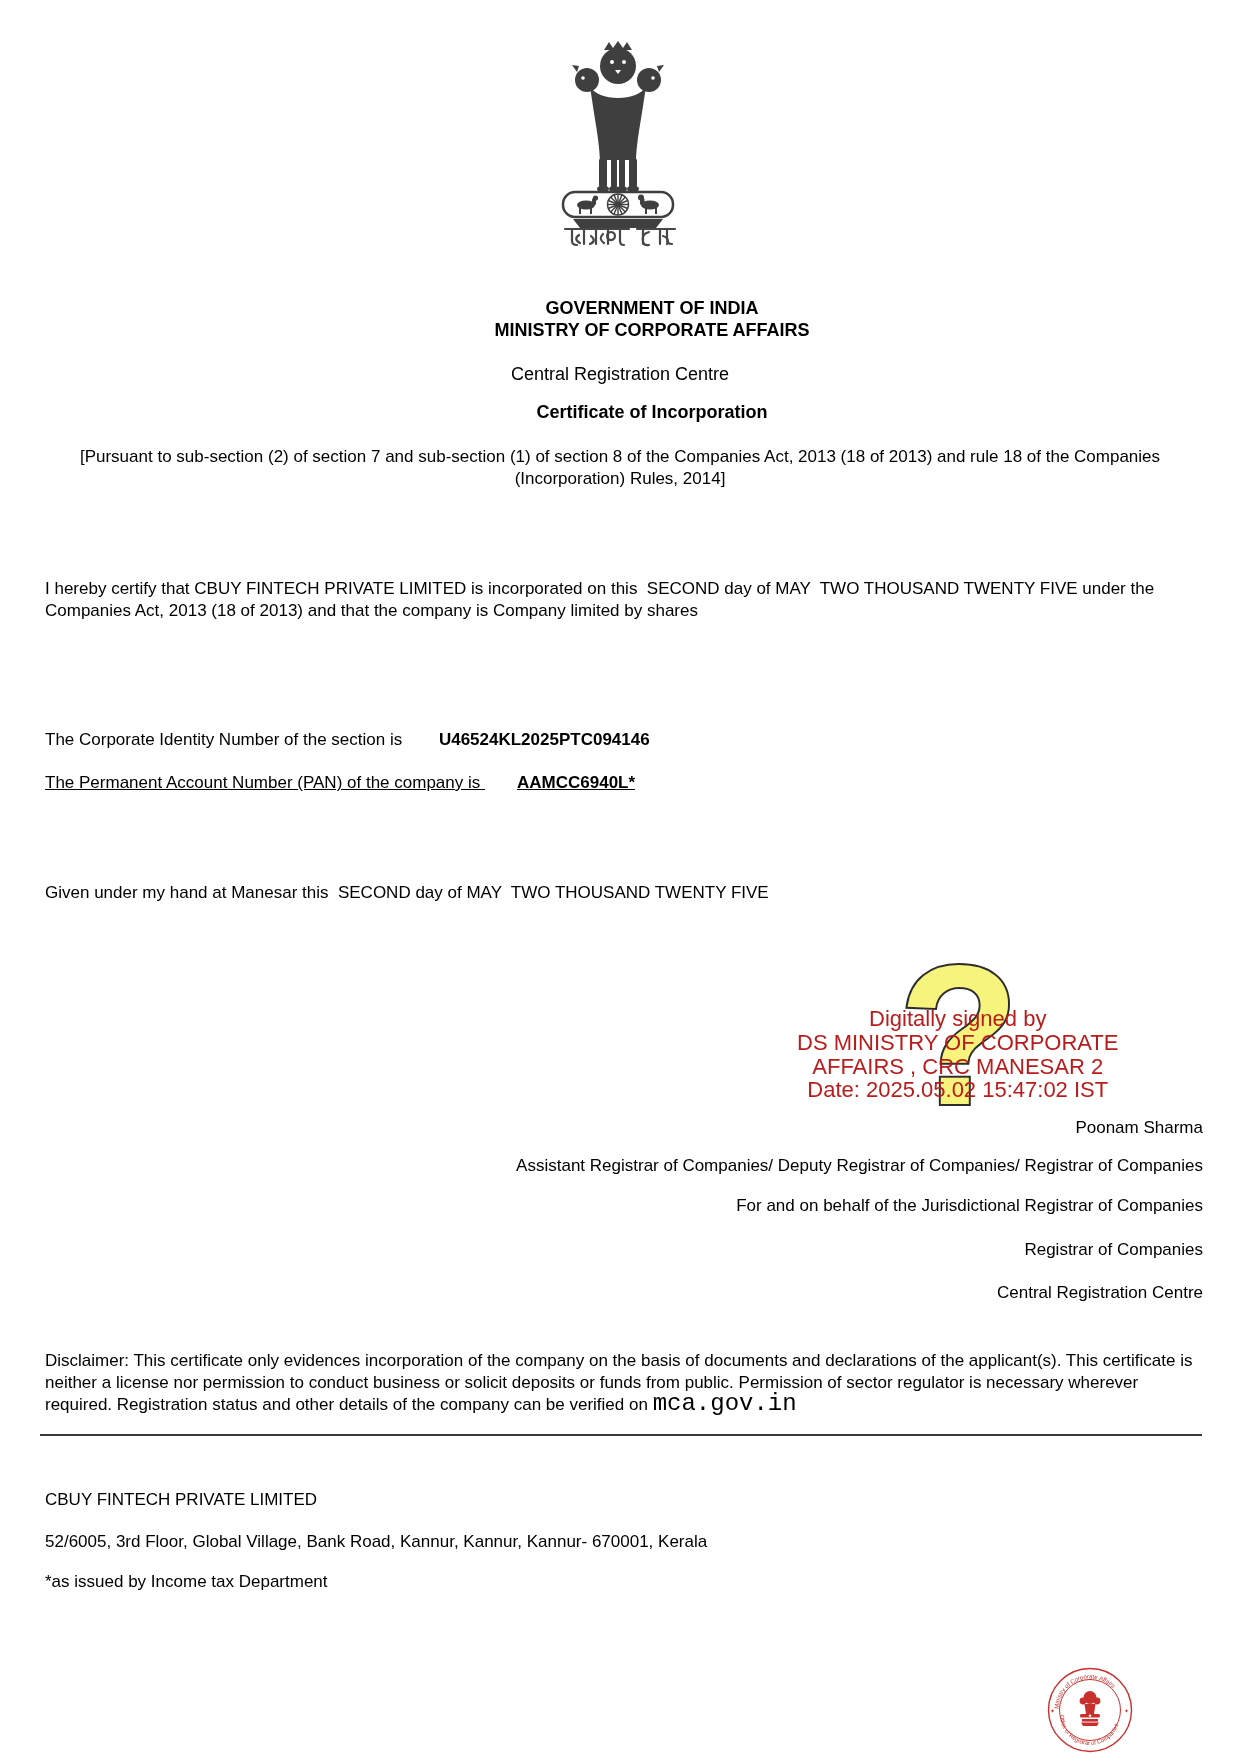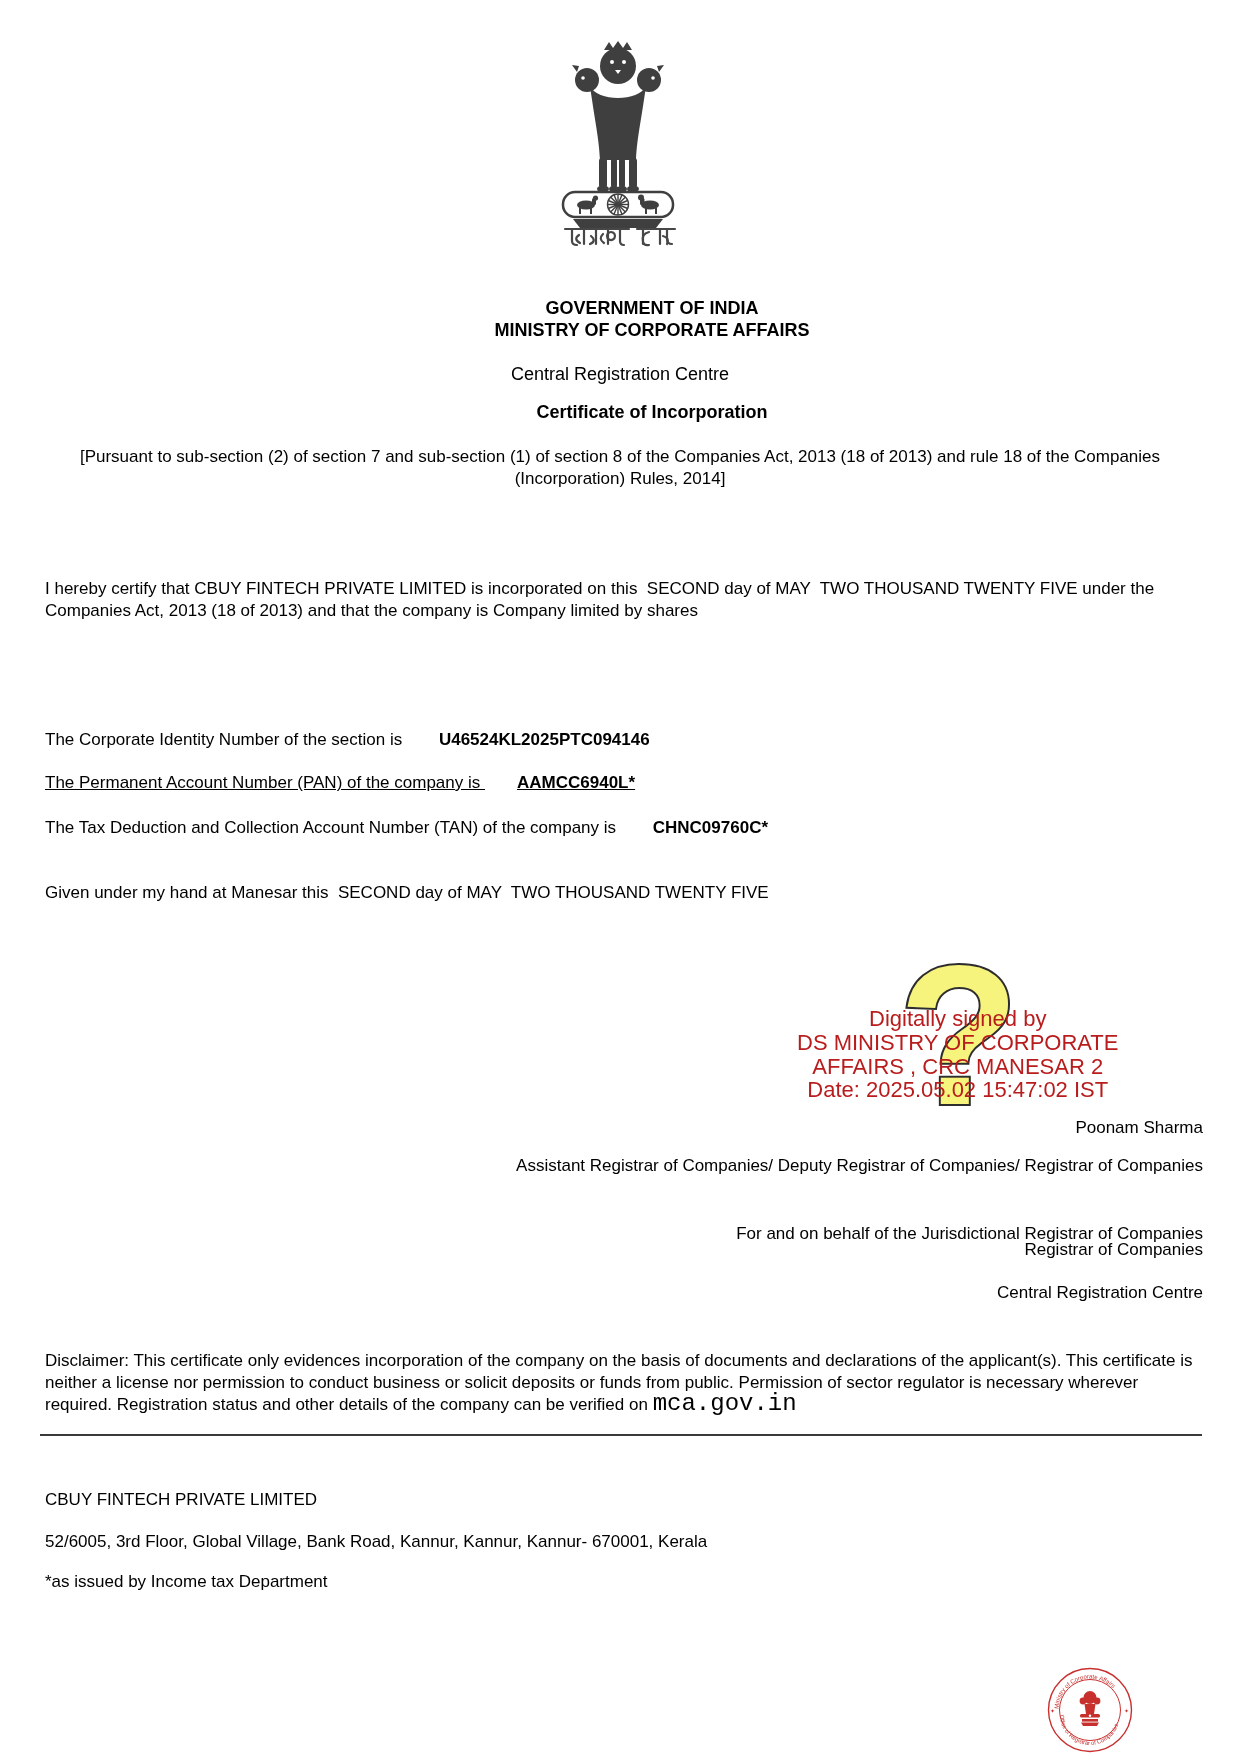--- a/index.html
+++ b/index.html
@@ -124,39 +124,38 @@
   </div>
   <div class="abs center t18" style="top:363px;">Central Registration Centre</div>
   <div class="abs center t18 b" style="top:401px;">Certificate of Incorporation</div>
 
   <div class="abs t17" style="left:50px;top:446px;width:1140px;text-align:center;">[Pursuant to sub-section (2) of section 7 and sub-section (1) of section 8 of the Companies Act, 2013 (18 of 2013) and rule 18 of the Companies (Incorporation) Rules, 2014]</div>
 
   <div class="abs t17 pre" style="left:45px;top:578px;width:1145px;"><span>I hereby certify that </span><span>CBUY FINTECH PRIVATE LIMITED</span><span> is incorporated on this  SECOND day of MAY  TWO THOUSAND TWENTY FIVE under the Companies Act, 2013 (18 of 2013) and that the company is Company limited by shares</span></div>
 
   <div class="abs t17" style="left:45px;top:729px;"><span>The Corporate Identity Number of the section is </span><span class="b">U46524KL2025PTC094146</span></div>
   <div class="abs t17" style="left:45px;top:772px;text-decoration:underline;"><span>The Permanent Account Number (PAN) of the company is </span><span class="b">AAMCC6940L*</span></div>
-  <div class="abs t17" style="left:45px;top:817px;"><span>The Tax Deduction and Collection Account Number (TAN) of the company is </span><span class="b">CHNC09760C*</span></div>
 
   <div class="abs t17 pre" style="left:45px;top:882px;">Given under my hand at Manesar this  SECOND day of MAY  TWO THOUSAND TWENTY FIVE</div>
 
   <div class="abs z0" style="left:903px;top:955px;width:112px;height:152px;">
     <svg width="112" height="152" viewBox="0 0 112 152">
       <text x="56" y="149" text-anchor="middle" font-family="Liberation Sans, sans-serif" font-weight="bold" font-size="198" fill="#f7f47d" stroke="#2d2d2d" stroke-width="4" paint-order="stroke">?</text>
     </svg>
   </div>
   <div class="abs sig-details" style="left:797px;top:1007px;">
     <div>Digitally signed by</div>
     <div>DS MINISTRY OF CORPORATE</div>
     <div>AFFAIRS , CRC MANESAR 2</div>
     <div>Date: 2025.05.02 15:47:02 IST</div>
   </div>
 
   <div class="abs rt" style="top:1118px;">Poonam Sharma</div>
   <div class="abs rt" style="top:1156px;">Assistant Registrar of Companies/ Deputy Registrar of Companies/ Registrar of Companies</div>
-  <div class="abs rt" style="top:1196px;margin-top:28px;">For and on behalf of the Jurisdictional Registrar of Companies</div>
+  <div class="abs rt" style="top:1196px;">For and on behalf of the Jurisdictional Registrar of Companies</div>
   <div class="abs rt" style="top:1240px;">Registrar of Companies</div>
   <div class="abs rt" style="top:1283px;">Central Registration Centre</div>
 
   <div class="abs t17" style="left:45px;top:1350px;width:1155px;"><span>Disclaimer: This certificate only evidences incorporation of the company on the basis of documents and declarations of the applicant(s). This certificate is neither a license nor permission to conduct business or solicit deposits or funds from public. Permission of sector regulator is necessary wherever required. Registration status and other details of the company can be verified on </span><span class="mca">mca.gov.in</span></div>
 
   <div class="abs rule" style="left:40px;top:1434px;width:1162px;"></div>
 
   <div class="abs t17" style="left:45px;top:1489px;">CBUY FINTECH PRIVATE LIMITED</div>
   <div class="abs t17" style="left:45px;top:1531px;">52/6005, 3rd Floor, Global Village, Bank Road, Kannur, Kannur, Kannur- 670001, Kerala</div>
   <div class="abs t17" style="left:45px;top:1571px;">*as issued by Income tax Department</div>

